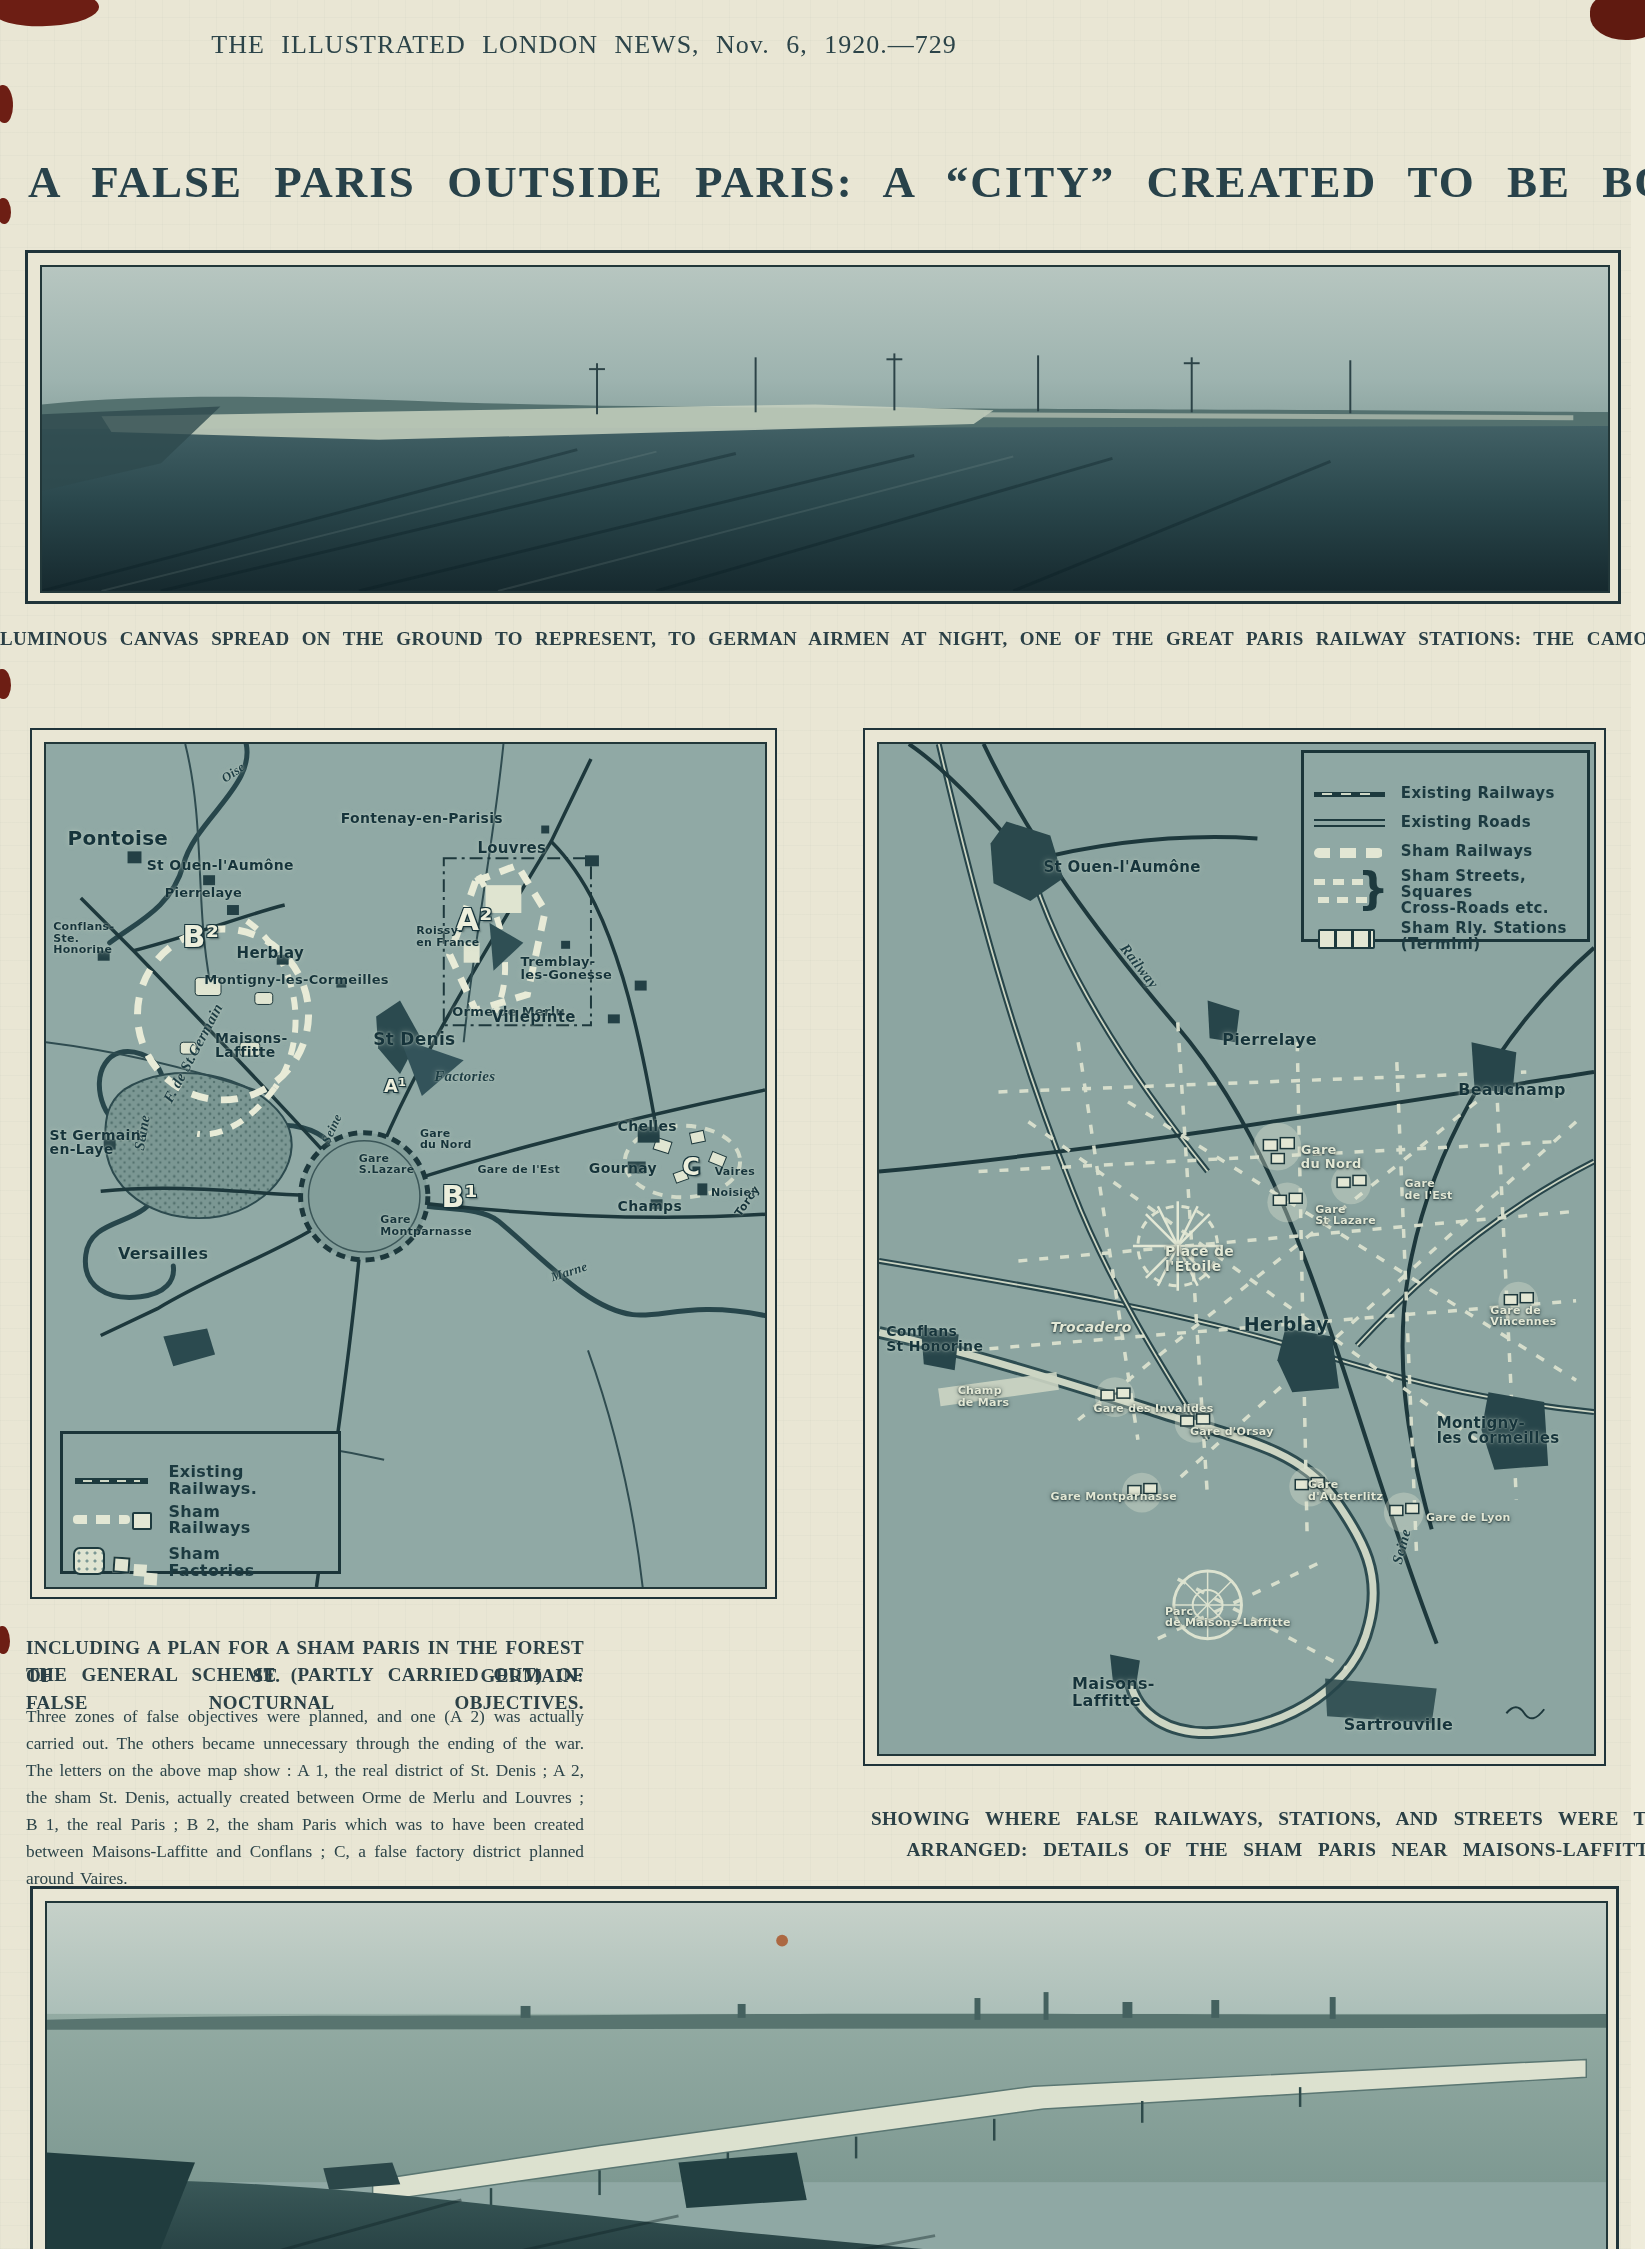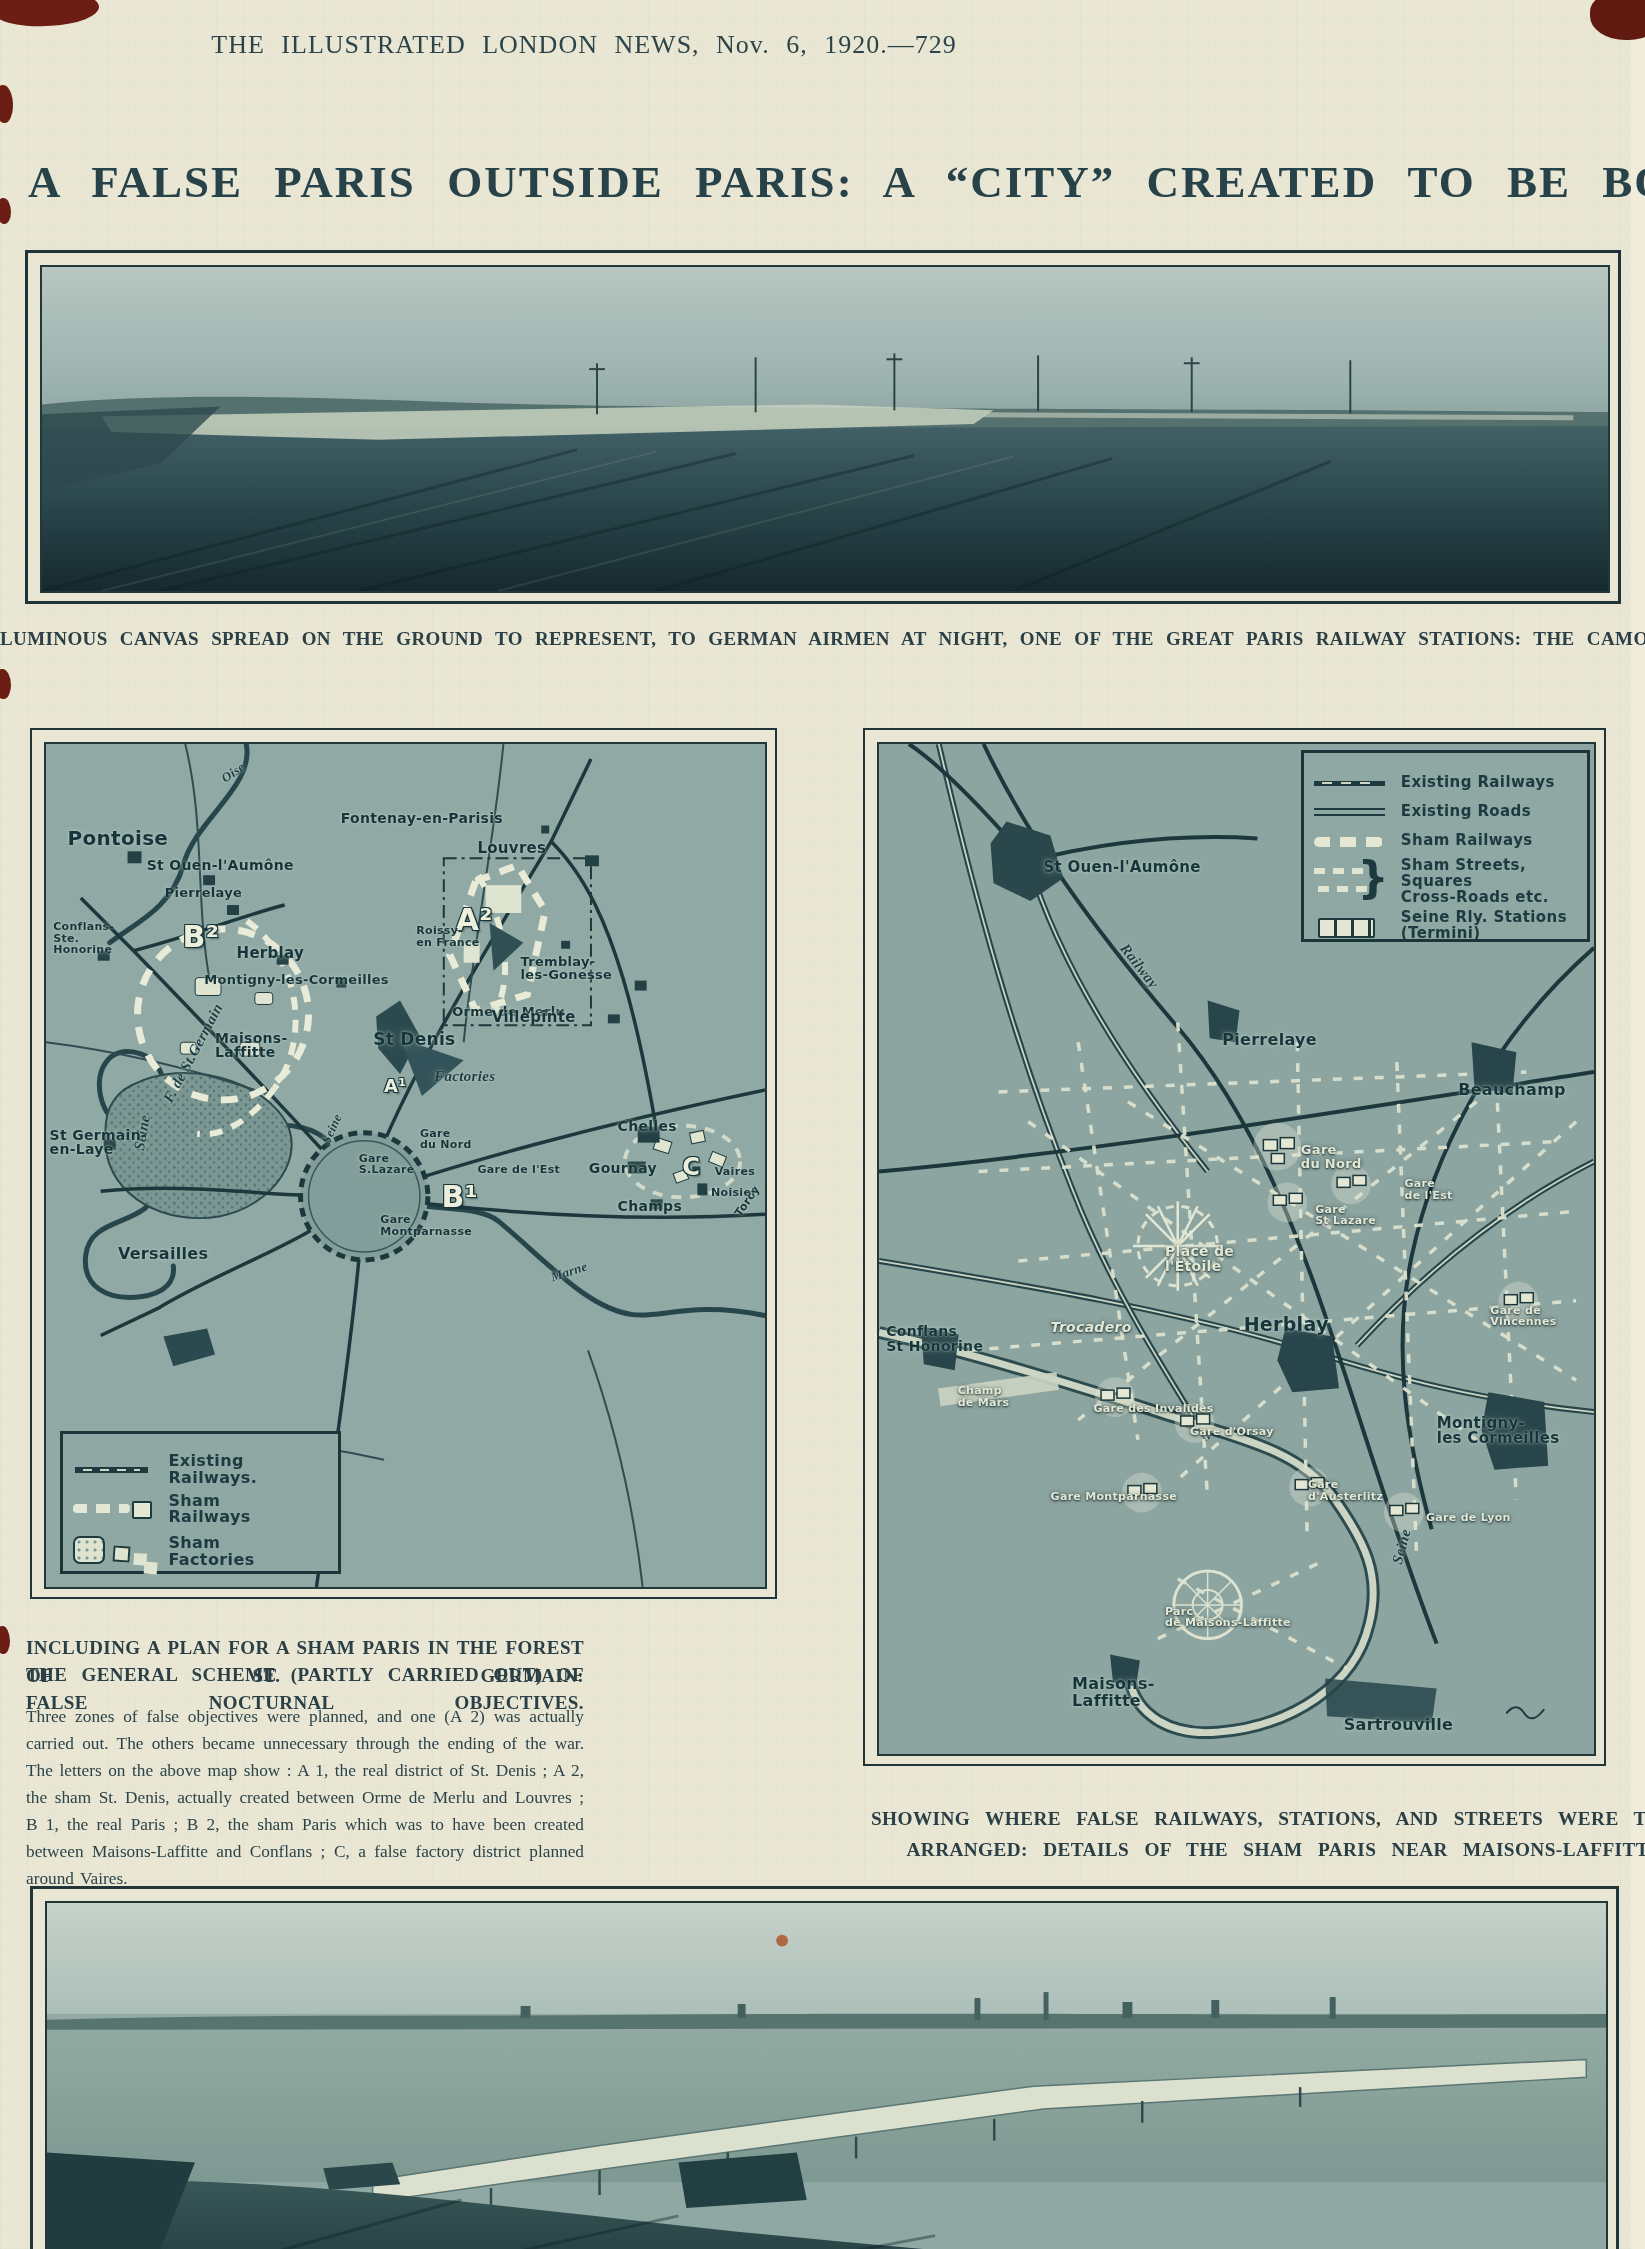--- a/index.html
+++ b/index.html
@@ -37,21 +37,21 @@
         font-family:"DejaVu Sans",sans-serif;font-weight:700;font-size:13px;line-height:1.05;
         color:#16343b;letter-spacing:0.3px;
         text-shadow:0 0 2px rgba(200,214,201,.85),0 0 6px rgba(200,214,201,.45);}
   .maplabel.it{font-family:"Liberation Serif",serif;font-style:italic;color:#1d3d44;}
   .maplabel.lt{color:#e3e8d5;text-shadow:0 1px 2px rgba(15,35,38,.85),0 0 4px rgba(15,35,38,.5);}
   .maplabel.big{font-size:30px;color:#edefdc;
         text-shadow:-1px -1px 0 #16343b,1px -1px 0 #16343b,-1px 1px 0 #16343b,1px 1px 0 #16343b,2px 2px 2px rgba(15,35,38,.5);}
   .maplabel.sm{font-size:11px;}
   .maplabel.md{font-size:15px;}
   
-  .legendbox{position:absolute;border:3px solid #1b3539;background:#8fa8a4;padding:13px 10px;box-sizing:border-box;}
+  .legendbox{position:absolute;border:3px solid #1b3539;background:#8fa8a4;padding:24px 10px;box-sizing:border-box;}
   .lgrow{display:flex;align-items:center;gap:12px;margin:6px 0;}
   .lglab{font-family:"DejaVu Sans",sans-serif;font-weight:700;font-size:16px;line-height:1.05;
         color:#1c3a40;letter-spacing:0.4px;white-space:pre-line;}
   .lgsym{position:relative;width:83px;height:30px;flex:0 0 auto;}
   .sym-rail .lgsym::before{content:"";position:absolute;left:2px;right:8px;top:12px;height:6px;background:#1d3a3e;}
   .sym-rail .lgsym::after{content:"";position:absolute;left:10px;right:16px;top:14px;height:2px;
         background:repeating-linear-gradient(90deg,#cfd8c6 0 9px,transparent 9px 17px);}
   .sym-shamrail .lgsym::before{content:"";position:absolute;left:0;top:10px;width:57px;height:9px;border-radius:4px;
         background:repeating-linear-gradient(90deg,#e3e7d4 0 14px,transparent 14px 23px);}
   .sym-shamrail .lgsym::after{content:"";position:absolute;left:59px;top:7px;width:16px;height:14px;
@@ -538,21 +538,21 @@
           </div>
 
           <div class="lgrow sym-shamstreet">
             <span class="lgsym"></span>
             <span class="lglab">Sham Streets, Squares
 Cross-Roads etc.</span>
           </div>
 
           <div class="lgrow sym-shamstation">
             <span class="lgsym"></span>
-            <span class="lglab">Seine Rly. Stations
+            <span class="lglab">Sham Rly. Stations
 (Termini)</span>
           </div>
         </div>
     </div>
   </div>
 
   <div class="cap lcap" style="top:1634px;">INCLUDING A PLAN FOR A SHAM PARIS IN THE FOREST OF ST. GERMAIN:</div>
   <div class="cap lcap" style="top:1661px;">THE GENERAL SCHEME (PARTLY CARRIED OUT) OF FALSE NOCTURNAL OBJECTIVES.</div>
   <div class="body-par">Three zones of false objectives were planned, and one (A 2) was actually carried out.  The others became unnecessary through the ending of the war.  The letters on the above map show :  A 1, the real district of St. Denis ;  A 2, the sham St. Denis, actually created between Orme de Merlu and Louvres ;  B 1, the real Paris ;  B 2, the sham Paris which was to have been created between Maisons-Laffitte and Conflans ;  C, a false factory district planned around Vaires.</div>
 

